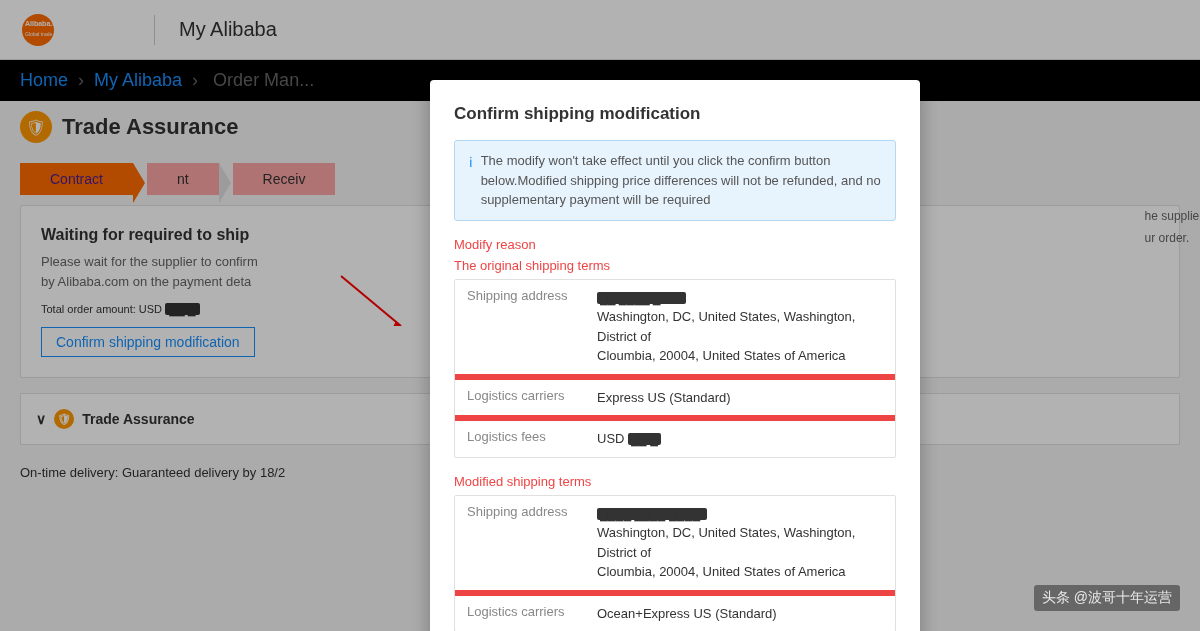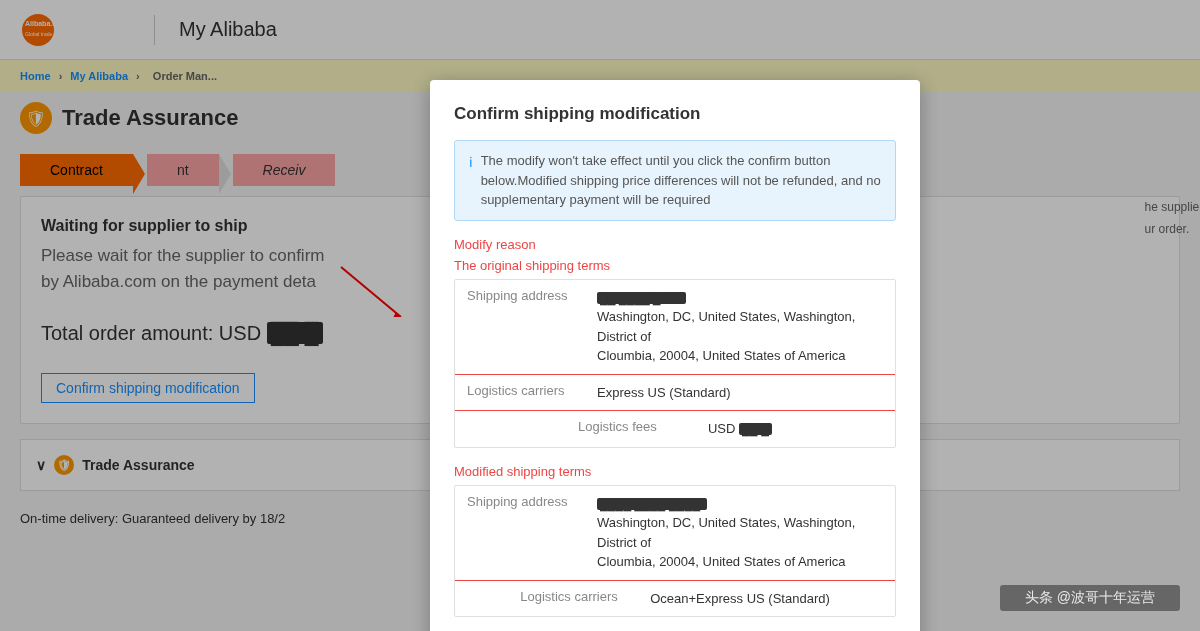--- a/index.html
+++ b/index.html
@@ -39,24 +39,23 @@
     
     .page-bg {
       background: #f5f5f5;
       padding: 0;
       position: relative;
     }
 
     
     .breadcrumb {
       padding: 10px 20px;
-      font-size: 11px;
+      font-size: 18px;
       color: #666;
-      background: #fef9c3;
-      font-weight: bold;
+      background: #000000;
     }
     .breadcrumb a { color: #1890ff; text-decoration: none; }
     .breadcrumb span { margin: 0 5px; }
 
     
     .main-content {
       padding: 0 20px;
       position: relative;
     }
 
@@ -93,21 +92,21 @@
     .tab-item {
       padding: 8px 30px;
       background: #fca5a5;
       color: #333;
       font-size: 14px;
       cursor: pointer;
       position: relative;
     }
     .tab-item.active {
       background: #ff6a00;
-      color: #000000;
+      color: #4c1d95;
     }
     .tab-arrow {
       width: 0;
       height: 0;
       border-top: 20px solid transparent;
       border-bottom: 20px solid transparent;
       border-left: 12px solid #e0e0e0;
       display: inline-block;
       position: absolute;
       right: -12px;
@@ -124,28 +123,28 @@
       margin-bottom: 15px;
       border-radius: 2px;
     }
     .waiting-title {
       font-size: 16px;
       font-weight: bold;
       color: #333;
       margin-bottom: 8px;
     }
     .waiting-desc {
-      font-size: 17px;
+      font-size: 13px;
       color: #666;
       line-height: 1.5;
     }
     .total-amount {
-      font-size: 20px;
-      color: #333;
-      margin: 28px 0;
+      font-size: 11px;
+      color: #333;
+      margin: 12px 0;
     }
 
     
     .ta-section {
       background: #fff;
       border: 1px solid #e0e0e0;
       padding: 15px;
       margin-bottom: 10px;
     }
     .ta-section-header {
@@ -225,44 +224,44 @@
 
     .shipping-table {
       width: 100%;
       border: 1px solid #e0e0e0;
       border-radius: 2px;
       margin-bottom: 16px;
       font-size: 13px;
     }
     .shipping-row {
       display: flex;
-      border-bottom: 1px solid #ef4444;
+      border-bottom: 6px solid #ef4444;
       padding: 8px 12px;
       gap: 10px;
     }
-    .shipping-row:last-child { border-bottom: none; justify-content: center; }
+    .shipping-row:last-child { border-bottom: none; }
     .shipping-label {
       color: #888;
       width: 120px;
       flex-shrink: 0;
     }
     .shipping-val {
       color: #333;
       line-height: 1.5;
     }
 
     
     .watermark {
       position: fixed;
       bottom: 20px;
       right: 20px;
       font-size: 14px;
       color: rgba(255,255,255,0.85);
       background: rgba(0,0,0,0.4);
-      padding: 4px 25px;
+      padding: 4px 8px;
       border-radius: 3px;
       z-index: 300;
     }
   </style>
 </head>
 <body>
 
 <div class="header">
   <div class="logo-area">
     <div class="logo-img">
@@ -296,27 +295,27 @@
 
     <div class="tab-bar">
       <div class="tab-item active">
         <span>Contract</span>
         <div class="tab-arrow active"></div>
       </div>
       <div class="tab-item" style="margin-left:14px;">
         <span>nt</span>
         <div class="tab-arrow"></div>
       </div>
-      <div class="tab-item" style="margin-left:14px;font-style:italic;">
+      <div class="tab-item" style="margin-left:14px;">
         <span>Receiv</span>
       </div>
     </div>
 
     <div class="order-info-box" style="position:relative;">
-      <div class="waiting-title">Waiting for supplier to ship</div>
+      <div class="waiting-title">Waiting for required to ship</div>
       <div class="waiting-desc">
         <span>Please wait for the supplier to confirm</span>
         <br>
         <span>by Alibaba.com on the payment deta</span>
       </div>
       <div class="total-amount">
         <span>Total order amount: USD</span>
         <span style="background:#333;color:#333;padding:0 4px;border-radius:2px;">██ █</span>
       </div>
       <div style="display:inline-block;color:#1890ff;font-size:14px;border:1px solid #1890ff;padding:6px 14px;cursor:pointer;">Confirm shipping modification</div>

